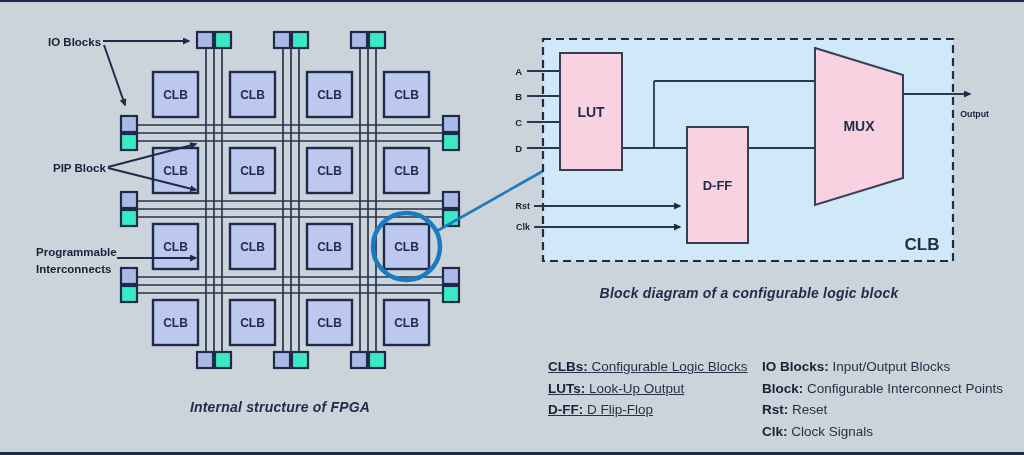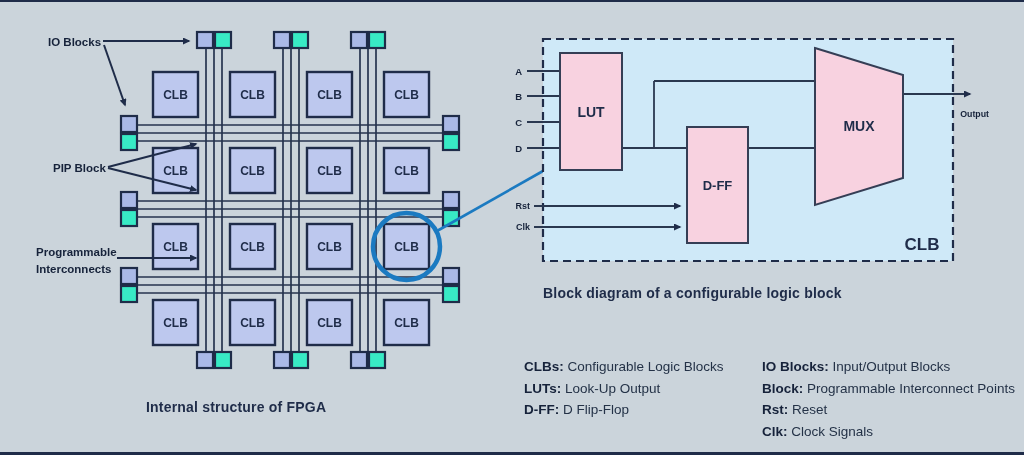--- a/index.html
+++ b/index.html
@@ -7,26 +7,26 @@
   .canvas{
     position:relative;width:1024px;height:455px;
     background:#cbd4db;overflow:hidden;
   }
   .edge-strip{position:absolute;left:0;width:1024px;background:#1f2c49;}
   .edge-strip.top{top:0;height:2px;}
   .edge-strip.bottom{bottom:0;height:3px;}
   svg{position:absolute;left:0;top:0;}
   .caption{
     position:absolute;font-weight:bold;font-size:14px;color:#1f2c49;
-    letter-spacing:.2px;
+    text-align:center;letter-spacing:.2px;font-style:italic;
   }
-  .caption.fpga{left:146px;top:399px;width:280px;}
+  .caption.fpga{left:140px;top:399px;width:280px;}
   .caption.clb{left:543px;top:285px;width:412px;}
   .legend-col{position:absolute;top:356px;font-size:13.5px;color:#243247;}
-  .legend-col.c1{left:524px;width:212px;}
+  .legend-col.c1{left:548px;width:212px;text-decoration:underline;}
   .legend-col.c2{left:762px;width:262px;}
   .legend-item{line-height:21.5px;white-space:nowrap;}
   .legend-item b{color:#16223a;}
 </style>
 </head>
 <body>
 
 <div class="canvas">
   <div class="edge-strip top"></div>
   <div class="edge-strip bottom"></div>
@@ -227,17 +227,17 @@
   <div class="caption fpga">Internal structure of FPGA</div>
   <div class="caption clb">Block diagram of a configurable logic block</div>
 
   <div class="legend-col c1">
     <div class="legend-item"><b>CLBs:</b> <span>Configurable Logic Blocks</span></div>
     <div class="legend-item"><b>LUTs:</b> <span>Look-Up Output</span></div>
     <div class="legend-item"><b>D-FF:</b> <span>D Flip-Flop</span></div>
   </div>
   <div class="legend-col c2">
     <div class="legend-item"><b>IO Blocks:</b> <span>Input/Output Blocks</span></div>
-    <div class="legend-item"><b>Block:</b> <span>Programmable Interconnect Points</span></div>
+    <div class="legend-item"><b>Block:</b> <span>Configurable Interconnect Points</span></div>
     <div class="legend-item"><b>Rst:</b> <span>Reset</span></div>
     <div class="legend-item"><b>Clk:</b> <span>Clock Signals</span></div>
   </div>
 </div>
 
 </body></html>

